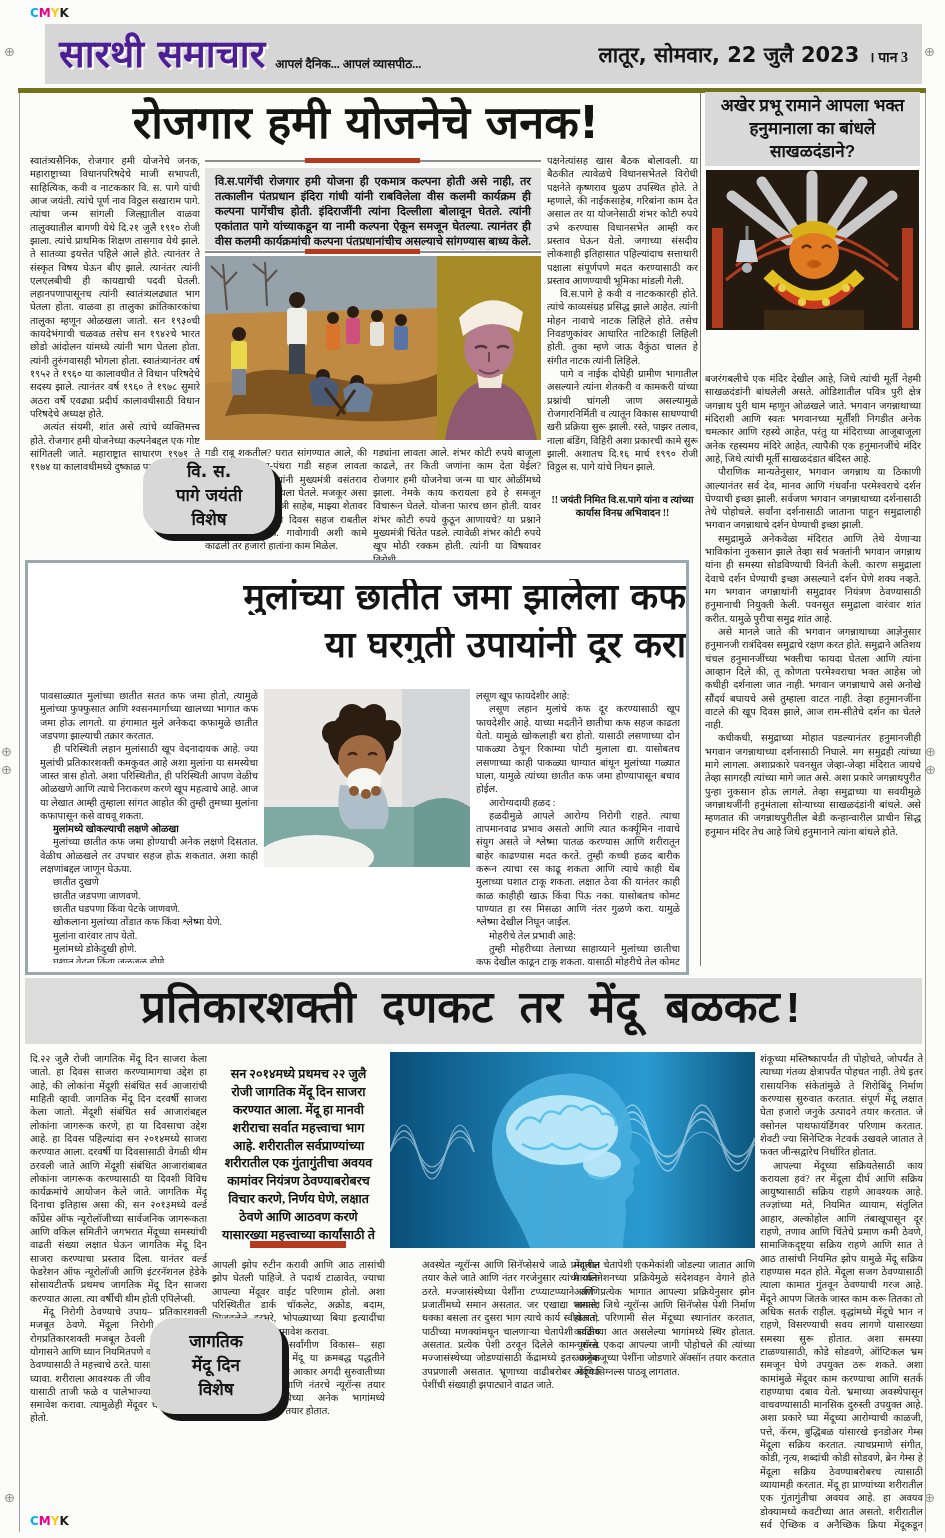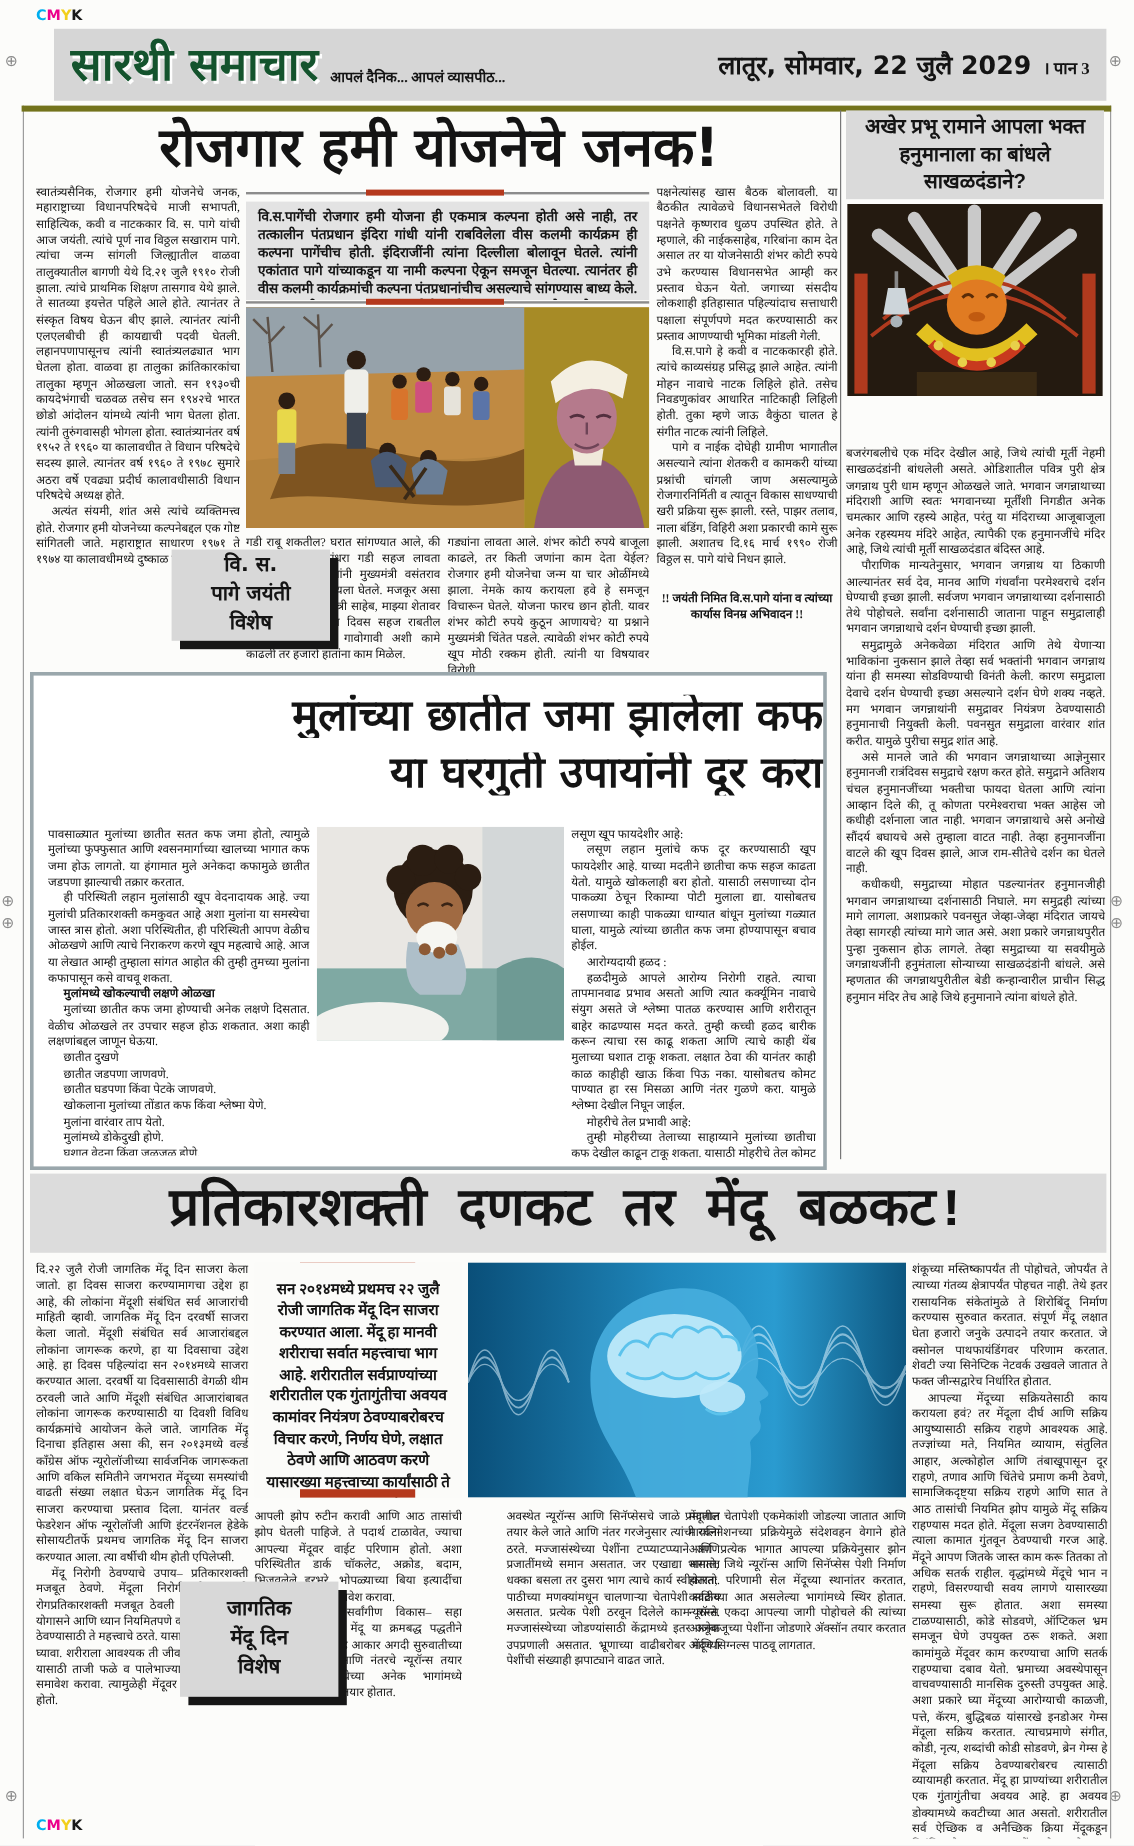--- a/index.html
+++ b/index.html
@@ -11,21 +11,21 @@
   *{margin:0;padding:0;box-sizing:border-box;}
   body{background:#e8e8e8;font-family:"Liberation Serif",serif;color:var(--ink);}
   .sheet{position:relative;width:945px;height:1538px;background:#fcfcfa;margin:0 auto;overflow:hidden;}
   .abs{position:absolute;}
   .reg{position:absolute;font-size:13px;color:#8b8b8b;font-family:"DejaVu Sans",sans-serif;}
   .cmyk{position:absolute;font-family:"DejaVu Sans",sans-serif;font-size:12px;font-weight:bold;letter-spacing:0;}
   .cmyk .c{color:#00aeef}.cmyk .m{color:#ec008c}.cmyk .y{color:#f2cf1a}.cmyk .k{color:#1a1a1a}
   .frame{position:absolute;background:#9c9c9c;width:1px;}
   
   .masthead{left:45px;top:24px;width:877px;height:60px;background:#d6d6d6;display:flex;align-items:center;padding:0 14px;}
-  .mast-title{font-family:"DejaVu Sans",sans-serif;font-weight:900;font-size:38px;line-height:1;color:#14532d;text-shadow:2px 2px 0 rgba(255,255,255,.95);white-space:nowrap;}
+  .mast-title{font-family:"DejaVu Sans",sans-serif;font-weight:900;font-size:38px;line-height:1;color:#4c1d95;text-shadow:2px 2px 0 rgba(255,255,255,.95);white-space:nowrap;}
   .mast-tag{font-size:12px;font-weight:bold;margin-left:10px;margin-top:18px;white-space:nowrap;}
   .mast-right{margin-left:auto;display:flex;align-items:baseline;white-space:nowrap;}
   .mast-date{font-family:"DejaVu Sans",sans-serif;font-weight:800;font-size:21px;}
   .mast-page{font-size:14px;font-weight:bold;margin-left:10px;}
   .rule-olive{left:18px;top:88px;width:908px;height:5px;background:var(--olive);}
   
   .h-lead{left:28px;top:96px;width:676px;height:56px;font-family:"DejaVu Sans",sans-serif;font-weight:800;font-size:45px;line-height:54px;text-align:center;white-space:nowrap;overflow:hidden;}
   .h-han{left:705px;top:92px;width:215px;height:74px;background:#dadada;font-family:Liberation Sans, sans-serif;font-weight:800;font-size:17px;line-height:1.35;text-align:center;padding:3px 4px;overflow:hidden;}
   .h-cough{position:absolute;left:0;width:100%;text-align:right;font-family:"DejaVu Sans",sans-serif;font-weight:800;font-size:36px;line-height:1;white-space:nowrap;overflow:hidden;}
   .h-brain{left:25px;top:978px;width:897px;height:66px;background:var(--graybox);font-family:Liberation Mono, monospace;font-weight:800;font-size:44px;line-height:64px;text-align:center;overflow:hidden;}
@@ -35,21 +35,21 @@
   .colbody p.noind{text-indent:0;}
   .runhead{font-weight:normal;}
   .closing{font-weight:bold;text-indent:0 !important;text-align:center;margin-top:19px;}
   
   .pullquote{left:205px;top:168px;width:336px;height:82px;background:#e3e3e3;padding:6px 10px;font-size:11.3px;font-weight:bold;line-height:1.32;text-align:justify;overflow:hidden;}
   .divline{position:absolute;height:2px;background:#8c8c8c;}
   .divred{position:absolute;height:5px;background:var(--red);}
   .bquote{left:212px;top:1052px;width:173px;height:196px;background:#fbfbf9;padding:14px 8px 8px;font-size:12.6px;font-weight:bold;line-height:1.42;text-align:center;overflow:hidden;}
   .redbar{position:absolute;width:96px;height:7px;background:var(--red);left:250px;}
   
-  .special{background:#d8d8d8;box-shadow:7px 7px 0 #161616;display:flex;flex-direction:column;justify-content:center;align-items:center;font-family:"DejaVu Sans",sans-serif;font-weight:800;font-size:17px;line-height:1.4;text-align:center;}
+  .special{background:#d8d8d8;box-shadow:7px 7px 0 #161616;display:flex;flex-direction:column;justify-content:center;align-items:center;font-family:"DejaVu Sans",sans-serif;font-weight:800;font-size:17px;line-height:1.4;text-align:center;border-radius:24px;}
   
   .cough-box{left:25px;top:560px;width:664px;height:415px;border:3px solid #9aa7ac;background:#fff;}
   .caption{font-size:9.8px;line-height:1.35;font-weight:bold;text-align:justify;overflow:hidden;}
   .caption .cap-title{text-align:center;text-indent:0;}
   img,svg{display:block;}
   .vline{position:absolute;width:1px;background:#777;}
 </style>
 </head>
 <body>
 
@@ -66,21 +66,21 @@
   <span class="reg" style="left:4px;top:1490px;">⊕</span>
   <span class="reg" style="left:924px;top:1490px;">⊕</span>
 
   <div class="frame" style="left:19px;top:88px;height:1444px;"></div>
   <div class="frame" style="left:925px;top:88px;height:1444px;"></div>
 
   <header class="abs masthead">
     <span class="mast-title">सारथी समाचार</span>
     <span class="mast-tag">आपलं दैनिक... आपलं व्यासपीठ...</span>
     <span class="mast-right">
-      <span class="mast-date">लातूर, सोमवार, 22 जुलै 2029</span>
+      <span class="mast-date">लातूर, सोमवार, 22 जुलै 2023</span>
       <span class="mast-page">। पान 3</span>
     </span>
   </header>
   <div class="abs rule-olive"></div>
 
   <h1 class="abs h-lead">रोजगार हमी योजनेचे जनक!</h1>
 
   <div class="abs colbody" style="left:30px;top:154px;width:170px;height:414px;">
     <p class="noind">स्वातंत्र्यसैनिक, रोजगार हमी योजनेचे जनक, महाराष्ट्राच्या विधानपरिषदेचे माजी सभापती, साहित्यिक, कवी व नाटककार वि. स. पागे यांची आज जयंती. त्यांचे पूर्ण नाव विठ्ठल सखाराम पागे. त्यांचा जन्म सांगली जिल्ह्यातील वाळवा तालुक्यातील बागणी येथे दि.२१ जुलै १९१० रोजी झाला. त्यांचे प्राथमिक शिक्षण तासगाव येथे झाले. ते सातव्या इयत्तेत पहिले आले होते. त्यानंतर ते संस्कृत विषय घेऊन बीए झाले. त्यानंतर त्यांनी एलएलबीची ही कायद्याची पदवी घेतली. लहानपणापासूनच त्यांनी स्वातंत्र्यलढ्यात भाग घेतला होता. वाळवा हा तालुका क्रांतिकारकांचा तालुका म्हणून ओळखला जातो. सन १९३०ची कायदेभंगाची चळवळ तसेच सन १९४२चे भारत छोडो आंदोलन यांमध्ये त्यांनी भाग घेतला होता. त्यांनी तुरुंगवासही भोगला होता. स्वातंत्र्यानंतर वर्ष १९५२ ते १९६० या कालावधीत ते विधान परिषदेचे सदस्य झाले. त्यानंतर वर्ष १९६० ते १९७८ सुमारे अठरा वर्षे एवढ्या प्रदीर्घ कालावधीसाठी विधान परिषदेचे अध्यक्ष होते.</p>
     <p>अत्यंत संयमी, शांत असे त्यांचे व्यक्तिमत्त्व होते. रोजगार हमी योजनेच्या कल्पनेबद्दल एक गोष्ट सांगितली जाते. महाराष्ट्रात साधारण १९७१ ते १९७४ या कालावधीमध्ये दुष्काळ पडला होता.</p>

